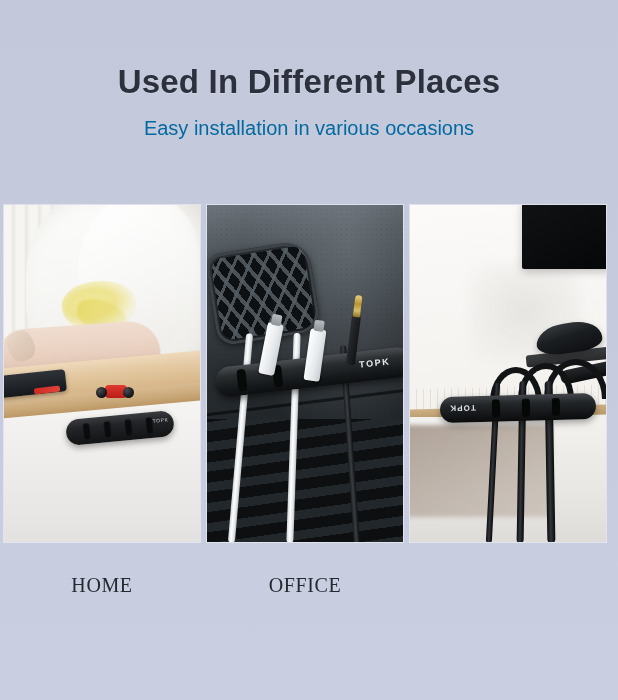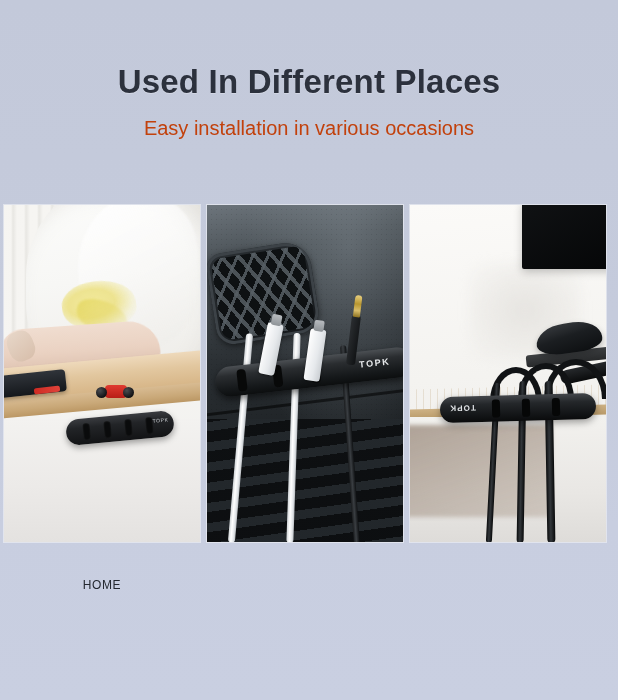--- a/index.html
+++ b/index.html
@@ -39,21 +39,21 @@
     color: #2c313d;
     line-height: 40px;
     text-shadow: 0 1px 0 rgba(255,255,255,0.25);
   }
   .subtitle {
     margin: 0;
     padding-top: 13px;
     font-family: "Liberation Sans Narrow", "Liberation Sans", sans-serif;
     font-size: 20px;
     font-weight: normal;
-    color: #c2410c;
+    color: #0369a1;
     line-height: 26px;
   }
 
   
   .panels {
     position: absolute;
     top: 205px;
     left: 4px;
     width: 610px;
     height: 337px;
@@ -474,22 +474,22 @@
   .captions {
     position: absolute;
     top: 574px; left: 4px;
     width: 610px;
     display: flex;
     gap: 7px;
   }
   .caption {
     width: 196px;
     text-align: center;
-    font-family: Liberation Sans, sans-serif;
-    font-size: 12px;
+    font-family: Liberation Serif, serif;
+    font-size: 20px;
     letter-spacing: 0.6px;
     color: #24282f;
     line-height: 22px;
   }
 </style>
 </head>
 <body>
 
 <div class="page">
 
@@ -579,15 +579,16 @@
           <span class="slot s3"></span>
           <span class="brand">TOPK</span>
         </div>
       </div>
     </div>
 
   </div>
 
   <div class="captions">
     <div class="caption">HOME</div>
+    <div class="caption">OFFICE</div>
   </div>
 
 </div>
 
 </body></html>

